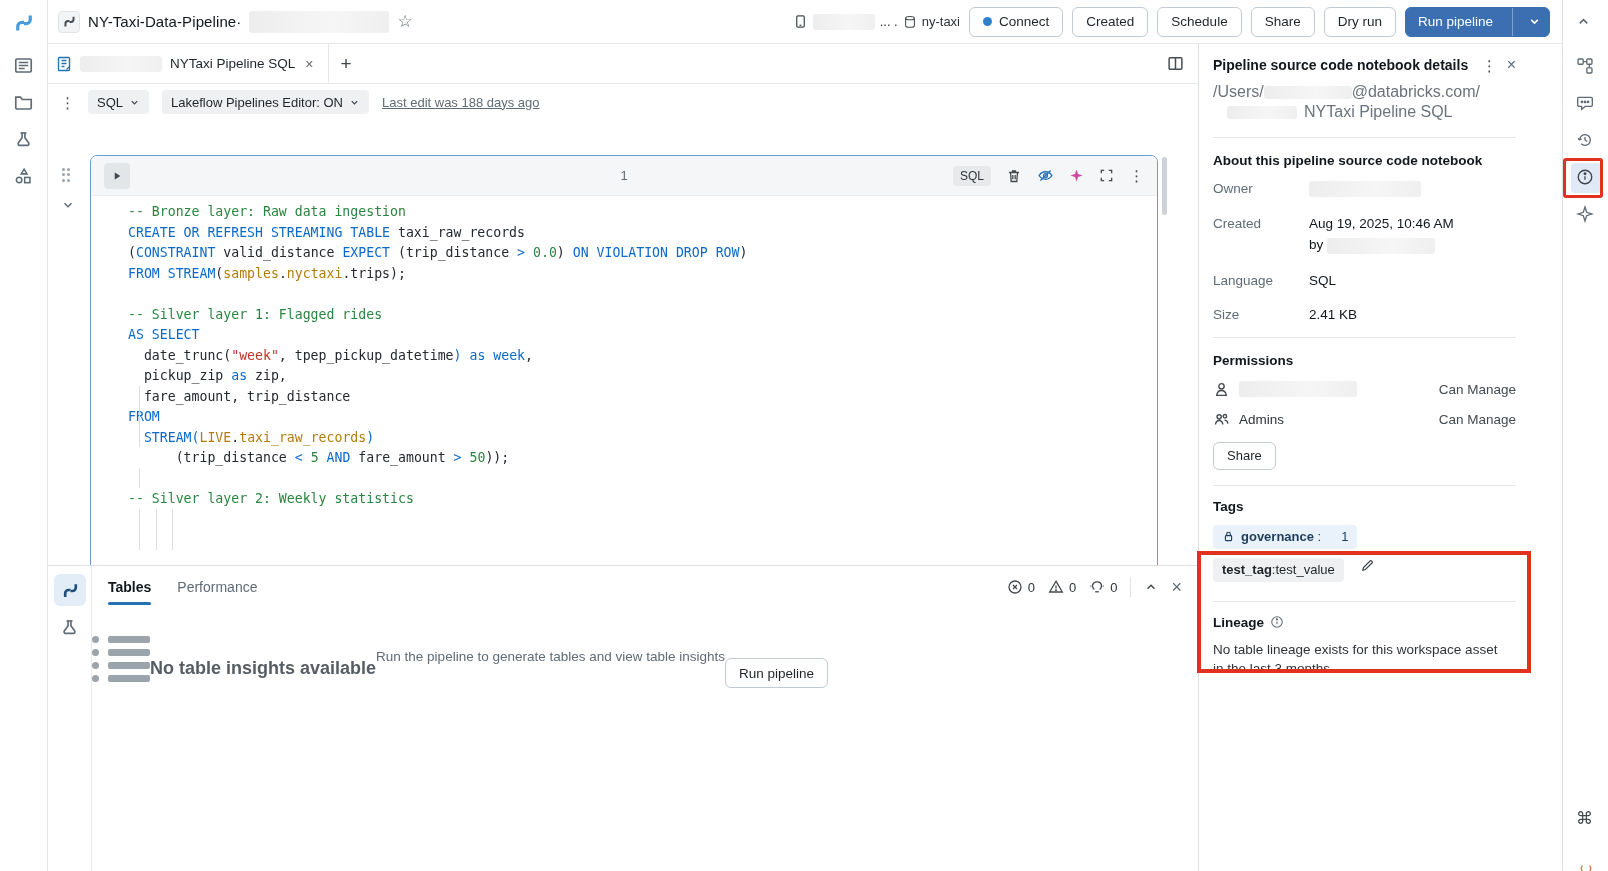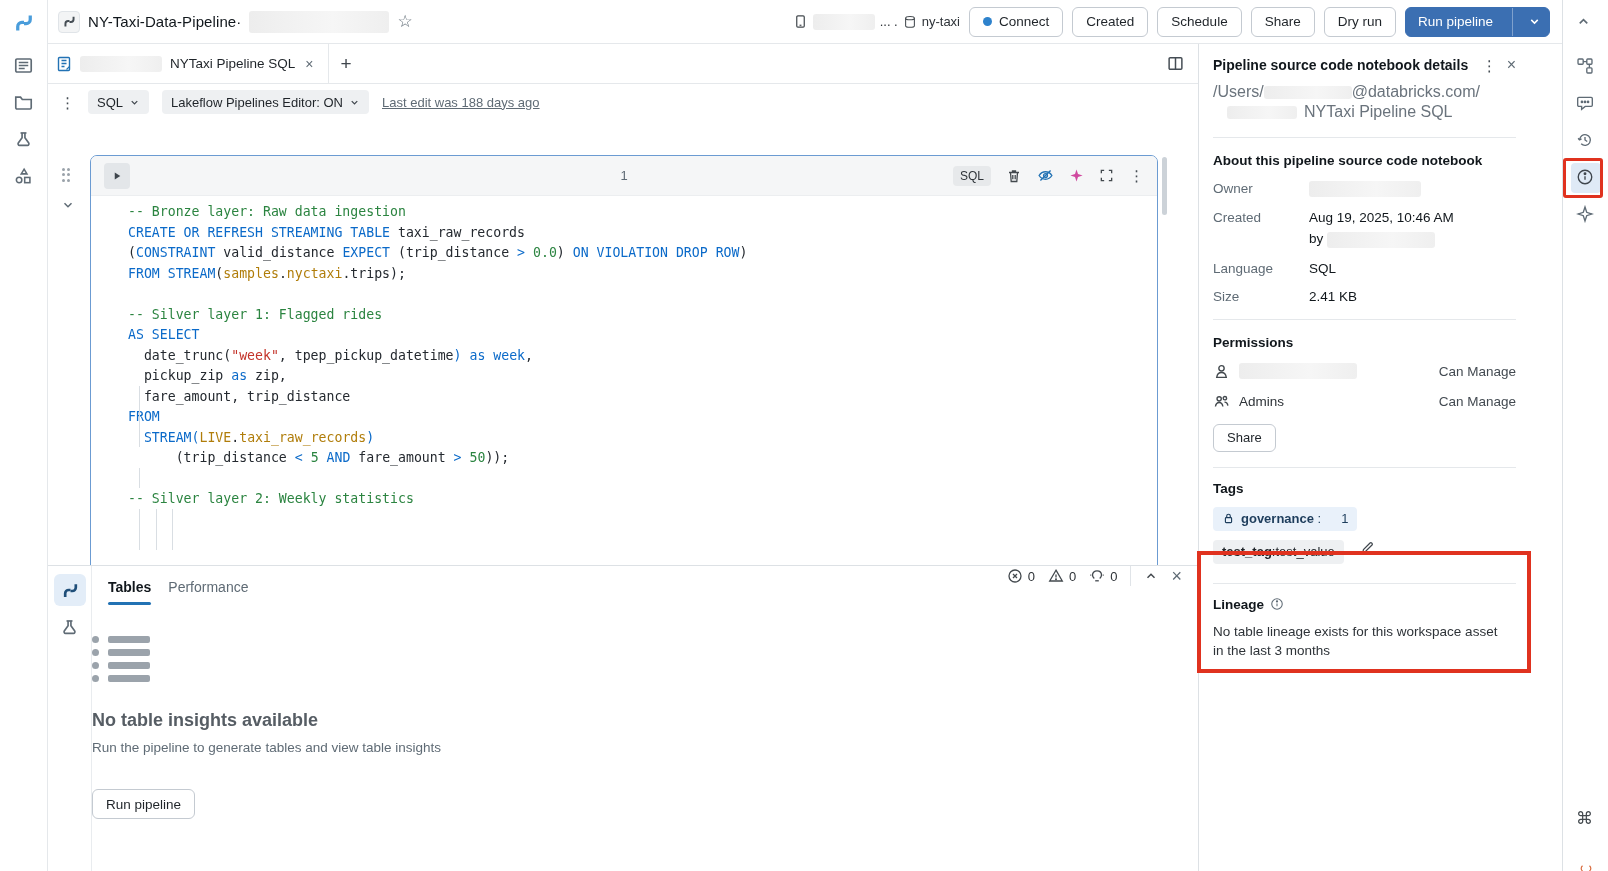--- a/index.html
+++ b/index.html
@@ -59,48 +59,48 @@
   .t-p { color:#24292f; } .t-k { color:#0b6ac9; } .t-c { color:#2b8440; }
   .t-n { color:#2b8440; } .t-s { color:#c4352b; } .t-i { color:#b07d0a; }
   .indent-guide { position:absolute; width:1px; background:#d9dee3; }
   .vscroll { position:absolute; left:1114px; top:37px; width:5px; height:58px; border-radius:3px; background:#ccd2d8; }
 
   
   .bottom-panel { left:48px; top:565px; width:1150px; height:306px; border-top:1px solid #dde1e5; background:#fff; }
   .mini-rail { position:absolute; left:0; top:0; width:44px; height:306px; border-right:1px solid #e9ecef; }
   .mini-sel { position:absolute; left:6px; top:8px; width:32px; height:32px; border-radius:6px; background:#e3edf8; display:flex; align-items:center; justify-content:center; color:#1f4e79; cursor:pointer; }
   .mini-flask { position:absolute; left:12px; top:52px; color:#5f6b75; cursor:pointer; }
-  .bp-header { position:absolute; left:44px; top:0; right:0; height:42px; display:flex; align-items:flex-start; padding:0 16px; gap:17px; }
+  .bp-header { position:absolute; left:44px; top:0; right:0; height:42px; display:flex; align-items:center; padding:0 16px; gap:26px; }
   .bp-tab { font-size:14px; color:#5f6b75; cursor:pointer; position:relative; height:42px; display:flex; align-items:center; }
   .bp-tab.active { color:#11171c; font-weight:700; }
   .bp-tab.active::after { content:""; position:absolute; left:0; right:0; bottom:3px; height:3px; background:#2272b4; border-radius:2px; }
   .bp-right { margin-left:auto; display:flex; align-items:center; gap:13px; color:#3f464d; }
   .counter { display:flex; align-items:center; gap:5px; font-size:13px; color:#2e3338; cursor:pointer; }
   .bp-div { width:1px; height:20px; background:#e0e4e8; }
-  .empty { position:absolute; left:44px; right:0; top:70px; display:flex; flex-direction:column; align-items:flex-start; }
+  .empty { position:absolute; left:44px; right:0; top:70px; display:flex; flex-direction:row; align-items:center; }
   .list-art { display:flex; flex-direction:column; gap:6px; margin-bottom:28px; }
   .list-art .row { display:flex; align-items:center; gap:9px; }
   .list-art .dot { width:7px; height:7px; border-radius:50%; background:#9ba3ab; }
   .list-art .bar { width:42px; height:7px; border-radius:2px; background:#9ba3ab; }
   .empty-title { font-size:18px; font-weight:700; color:#565d64; margin-bottom:9px; }
   .empty-sub { font-size:13.5px; color:#5f6b75; margin-bottom:34px; }
 
   
   .details { left:1198px; top:44px; width:364px; height:827px; border-left:1px solid #dde1e5; background:#fff; padding:13px 46px 0 14px; }
   .dp-head { display:flex; align-items:flex-start; gap:10px; }
   .dp-title { font-size:14px; font-weight:700; flex:1; }
   .dp-head .kebab { margin-top:1px; }
   .dp-close { color:#5f6b75; font-size:16px; line-height:1; cursor:pointer; }
   .nb-titleblock { margin-top:13px; font-size:18px; font-weight:700; line-height:27px; width:300px; }
   .nb-iconbox { display:inline-flex; width:24px; height:24px; border-radius:4px; background:#eef0f2; align-items:center; justify-content:center; vertical-align:-6px; color:#4a6072; margin-right:8px; }
   .nb-titleblock .star { font-size:18px; font-weight:400; margin-left:7px; }
   .path { margin-top:9px; color:#6a737c; font-size:16px; line-height:20px; }
   .dp-divider { height:1px; background:#e5e8eb; margin:15px 0; }
   .sec-heading { font-size:13.5px; font-weight:700; color:#11171c; }
-  .about-grid { margin-top:13px; display:grid; grid-template-columns:96px 1fr; row-gap:13px; font-size:13.5px; }
+  .about-grid { margin-top:13px; display:grid; grid-template-columns:96px 1fr; row-gap:19px; font-size:13.5px; }
   .about-grid .lab { color:#5f6b75; }
   .perm-row { display:flex; align-items:center; gap:9px; margin-top:13px; font-size:13.5px; color:#2e3338; }
   .perm-level { margin-left:auto; color:#434a51; }
   .share-btn { margin-top:14px; height:28px; padding:0 13px; font-size:13px; }
   .tag-chip { display:inline-flex; align-items:center; gap:6px; border-radius:4px; height:24px; padding:0 9px; font-size:13px; cursor:pointer; }
   .tag-gov { background:#e9f1fa; color:#1d3d5c; margin-top:11px; }
   .tag-gov .key { font-weight:700; }
   .tag-gov .val { margin-left:14px; }
   .tag-plain { background:#eef0f2; color:#1f2429; margin-top:9px; }
   .tag-plain .key { font-weight:700; }

